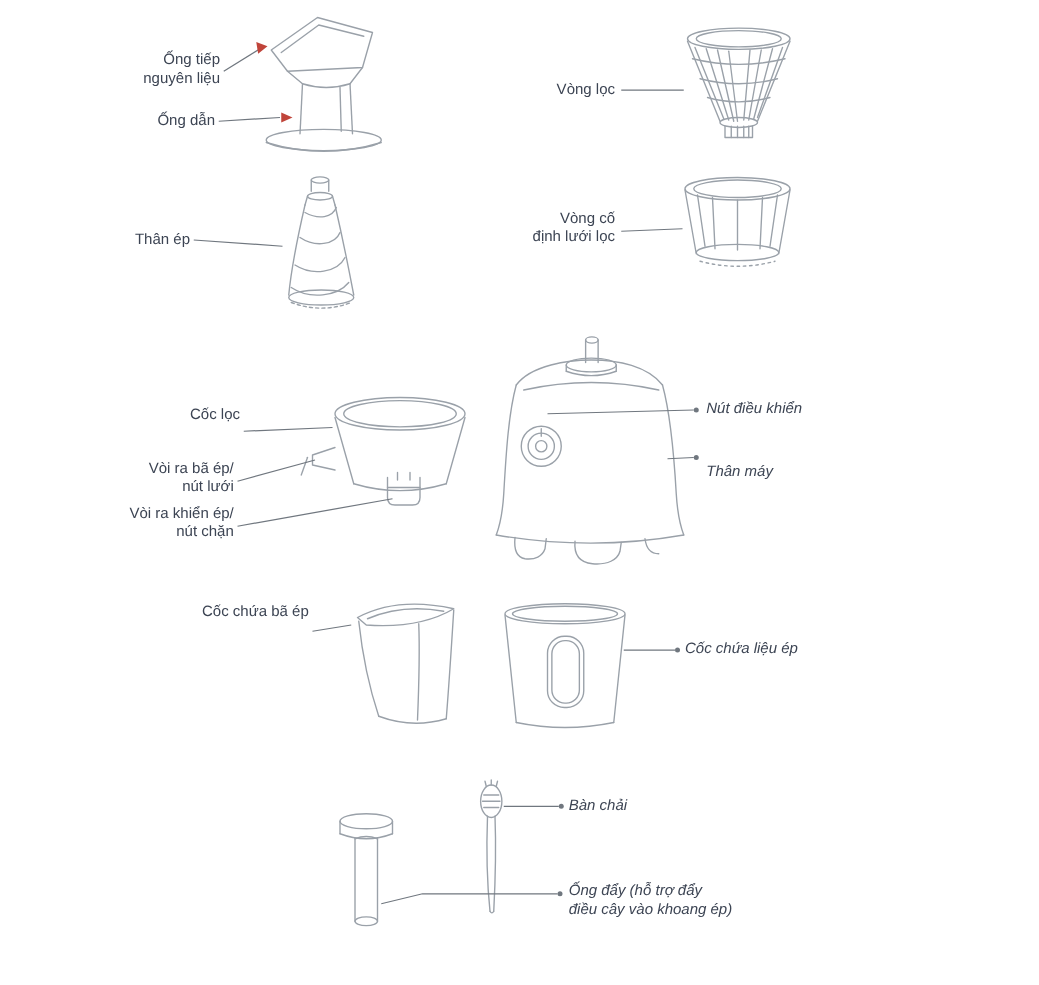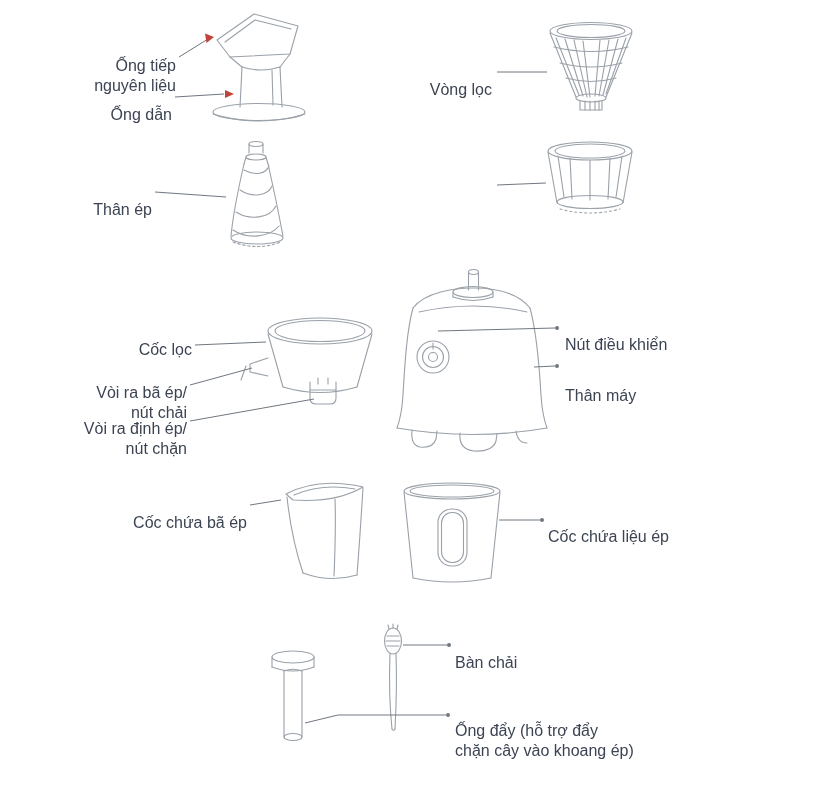--- a/index.html
+++ b/index.html
@@ -6,28 +6,27 @@
   .canvas{
     position:relative;
     width:831px;height:788px;
     background:#ffffff;
     overflow:hidden;
     font-family:"Liberation Sans",sans-serif;
   }
   .art{position:absolute;left:0;top:0;}
   .label{
     position:absolute;
-    font-size:16px;
+    font-size:12px;
     line-height:1.25;
     color:#3c4453;
     white-space:pre-line;
-    margin-top:16px;
   }
   .t-right{text-align:right;}
-  .t-left{text-align:left;}
+  .t-left{text-align:left;font-style:italic;}
 </style>
 </head>
 <body>
 
 <div class="canvas">
 
   <svg class="art" width="831" height="788" viewBox="0 0 831 788">
 
     <g stroke="#9aa1a9" fill="none" stroke-width="1.1" stroke-linecap="round" stroke-linejoin="round">
 
@@ -193,26 +192,28 @@
       <polygon points="214,37 205,33.5 206.5,43"></polygon>
       <polygon points="234,94 225,90 225,98"></polygon>
     </g>
   </svg>
 
   <div class="label t-right" style="left:58px;  top:40px;  width:118px;">Ống tiếp
 nguyên liệu</div>
   <div class="label t-right" style="left:58px;  top:89px;  width:114px;">Ống dẫn</div>
   <div class="label t-right" style="left:408px; top:64px;  width:84px;">Vòng lọc</div>
   <div class="label t-right" style="left:70px;  top:184px; width:82px;">Thân ép</div>
+  <div class="label t-right" style="left:396px; top:167px; width:96px;">Vòng cố
+định lưới lọc</div>
   <div class="label t-right" style="left:110px; top:324px; width:82px;">Cốc lọc</div>
   <div class="label t-left" style="left:565px; top:319px;">Nút điều khiển</div>
   <div class="label t-right" style="left:56px;  top:367px; width:131px;">Vòi ra bã ép/
-nút chải</div>
+nút lưới</div>
   <div class="label t-left" style="left:565px; top:370px;">Thân máy</div>
-  <div class="label t-right" style="left:46px;  top:403px; width:141px;">Vòi ra định ép/
+  <div class="label t-right" style="left:46px;  top:403px; width:141px;">Vòi ra khiển ép/
 nút chặn</div>
-  <div class="label t-right" style="left:116px; top:497px; width:131px;">Cốc chứa bã ép</div>
+  <div class="label t-right" style="left:116px; top:482px; width:131px;">Cốc chứa bã ép</div>
   <div class="label t-left" style="left:548px; top:511px;">Cốc chứa liệu ép</div>
   <div class="label t-left" style="left:455px; top:637px;">Bàn chải</div>
   <div class="label t-left" style="left:455px; top:705px;">Ống đẩy (hỗ trợ đẩy
-chặn cây vào khoang ép)</div>
+điều cây vào khoang ép)</div>
 
 </div>
 
 </body></html>

